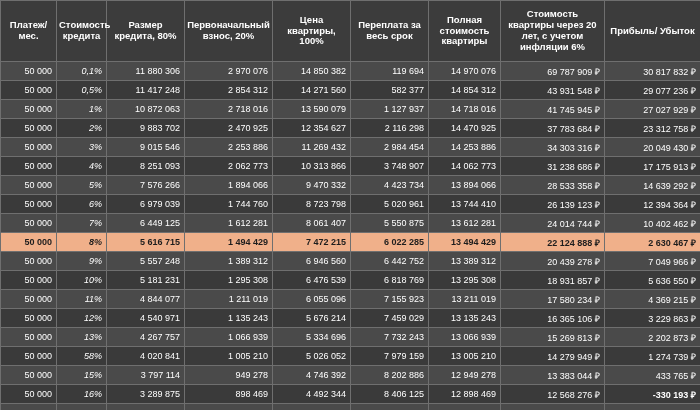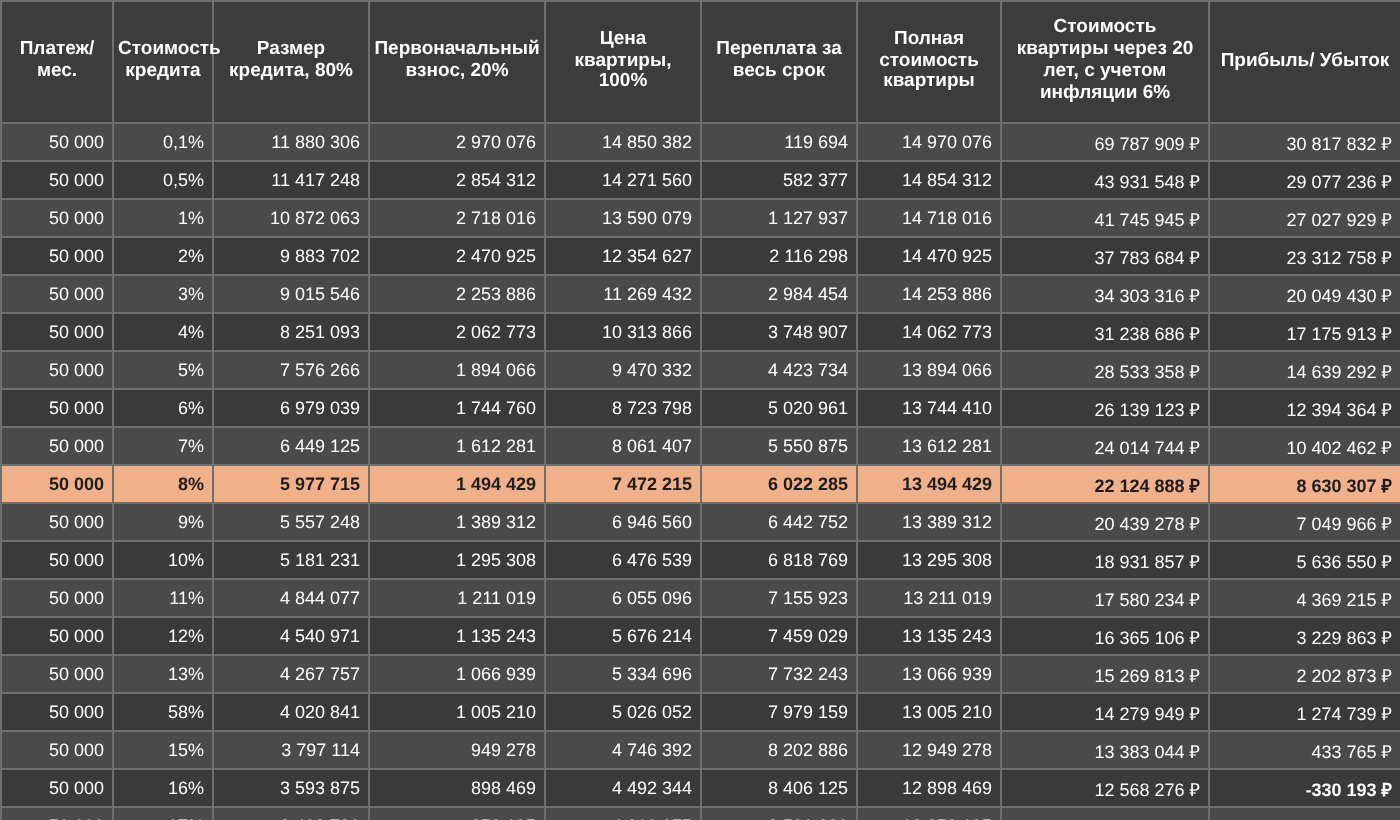--- a/index.html
+++ b/index.html
@@ -42,21 +42,21 @@
     overflow: hidden;
   }
   table.grid tr.rowA td { background: #4a4a4a; }
   table.grid tr.rowB td { background: #3a3a3a; }
   table.grid tr.rowHL td {
     background: #f0b08a;
     color: #1d1d1d;
     font-weight: bold;
   }
   td.c0 { text-align: center; }
-  td.c1 { text-align: center; }
+  td.c1 { text-align: center; font-style: italic; }
   td.neg { color: #ff3b30; font-weight: bold; }
   
   col.w0 { width: 56px; }
   col.w1 { width: 50px; }
   col.w2 { width: 78px; }
   col.w3 { width: 88px; }
   col.w4 { width: 78px; }
   col.w5 { width: 78px; }
   col.w6 { width: 72px; }
   col.w7 { width: 104px; }
@@ -186,27 +186,27 @@
         <td class="">1 612 281</td>
         <td class="">8 061 407</td>
         <td class="">5 550 875</td>
         <td class="">13 612 281</td>
         <td class="">24 014 744 ₽</td>
         <td class="">10 402 462 ₽</td>
       </tr>
       <tr class="rowHL">
         <td class="c0">50 000</td>
         <td class="c1">8%</td>
-        <td class="">5 977 715</td>
+        <td class="">5 616 715</td>
         <td class="">1 494 429</td>
         <td class="">7 472 215</td>
         <td class="">6 022 285</td>
         <td class="">13 494 429</td>
         <td class="">22 124 888 ₽</td>
-        <td class="">8 630 307 ₽</td>
+        <td class="">2 630 467 ₽</td>
       </tr>
       <tr class="rowA">
         <td class="c0">50 000</td>
         <td class="c1">9%</td>
         <td class="">5 557 248</td>
         <td class="">1 389 312</td>
         <td class="">6 946 560</td>
         <td class="">6 442 752</td>
         <td class="">13 389 312</td>
         <td class="">20 439 278 ₽</td>
@@ -274,21 +274,21 @@
         <td class="">949 278</td>
         <td class="">4 746 392</td>
         <td class="">8 202 886</td>
         <td class="">12 949 278</td>
         <td class="">13 383 044 ₽</td>
         <td class="">433 765 ₽</td>
       </tr>
       <tr class="rowB">
         <td class="c0">50 000</td>
         <td class="c1">16%</td>
-        <td class="">3 593 875</td>
+        <td class="">3 289 875</td>
         <td class="">898 469</td>
         <td class="">4 492 344</td>
         <td class="">8 406 125</td>
         <td class="">12 898 469</td>
         <td class="">12 568 276 ₽</td>
         <td class="neg">-330 193 ₽</td>
       </tr>
       <tr class="rowA">
         <td class="c0">50 000</td>
         <td class="c1">17%</td>

